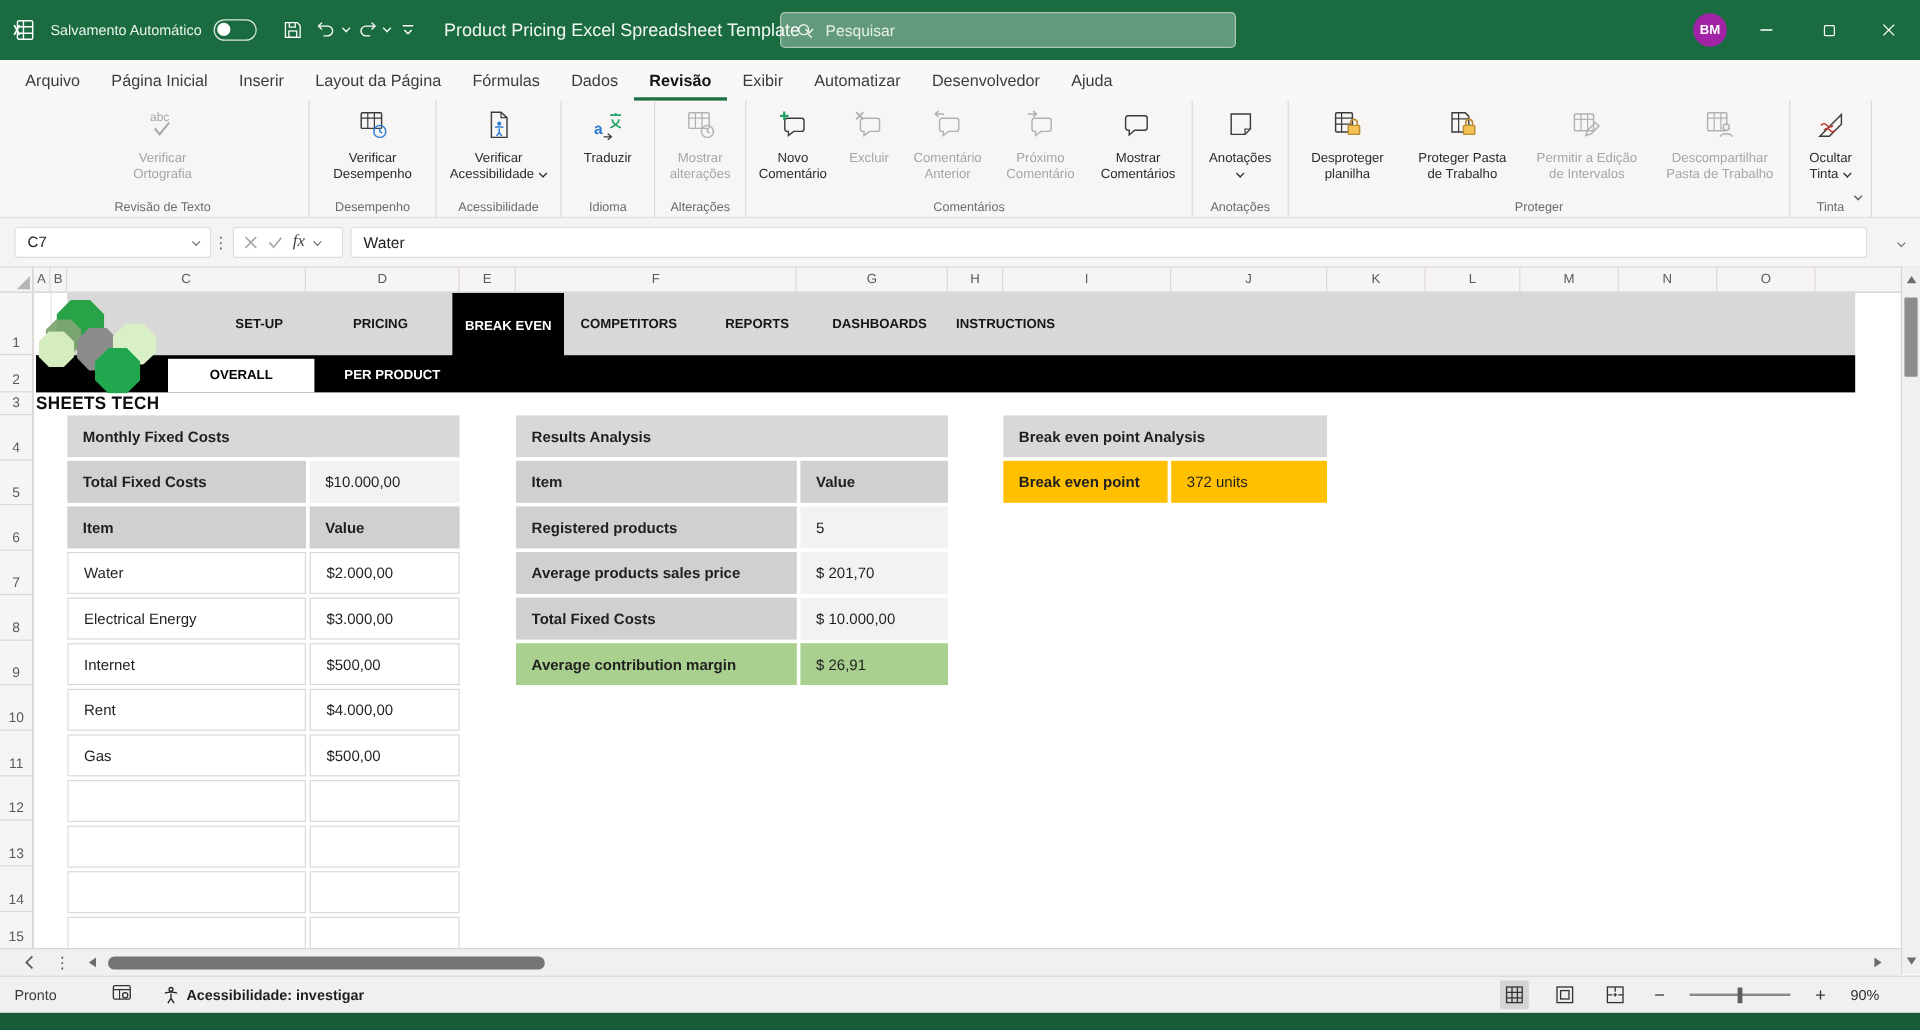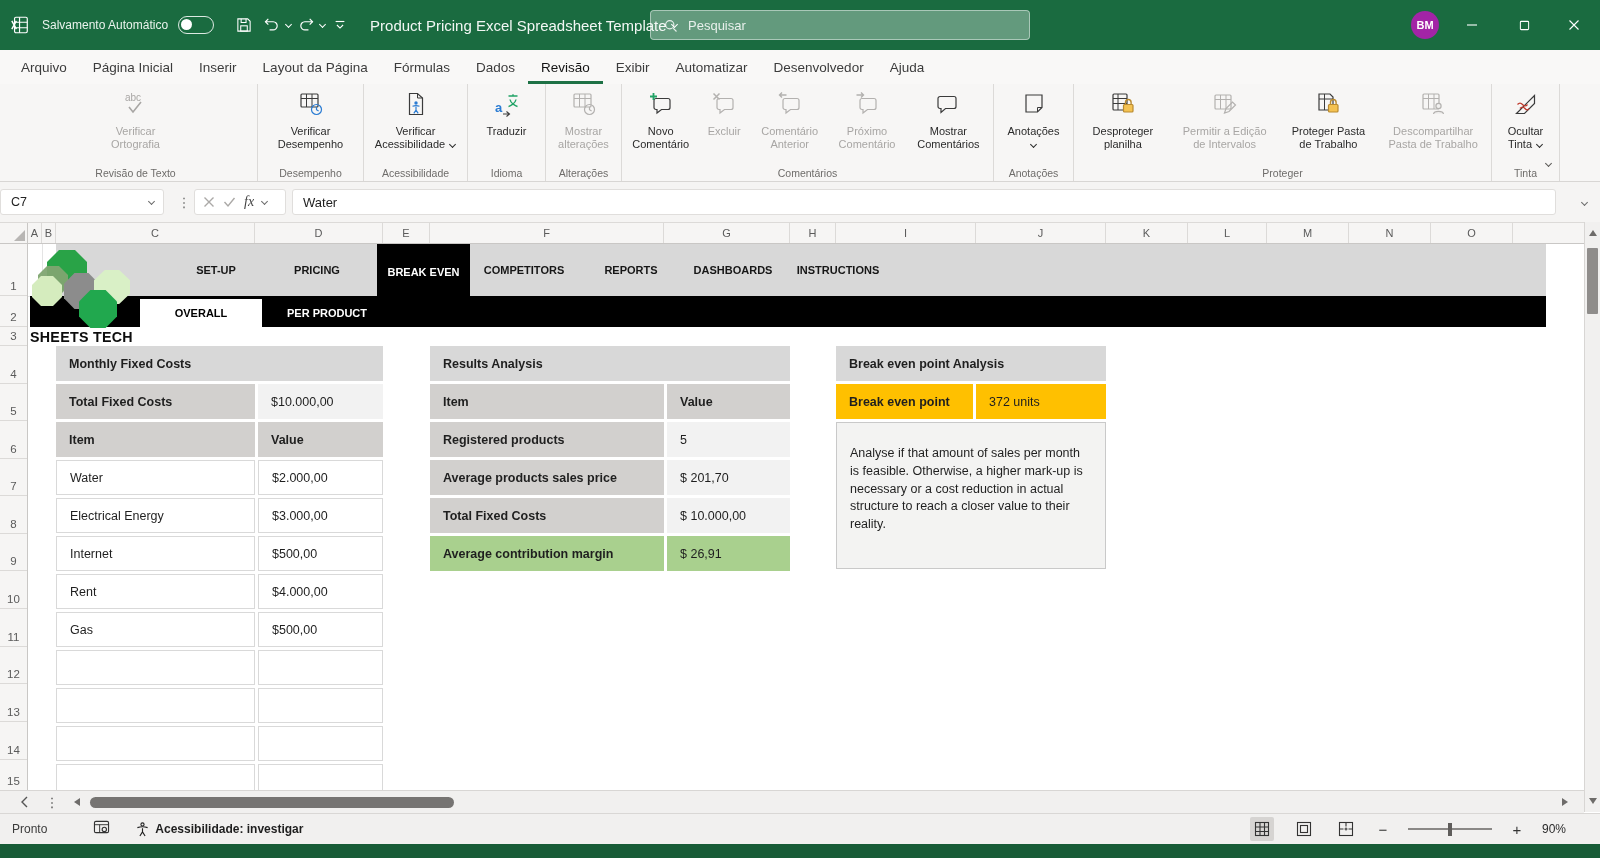--- a/index.html
+++ b/index.html
@@ -19,37 +19,37 @@
   .qatbtn{width:28px;height:50px;display:flex;align-items:center;justify-content:center}
   .doc-title{font-size:15px;color:#F2F7F4;white-space:nowrap}
   .searchbox{left:650px;top:10px;width:380px;height:30px;background:rgba(255,255,255,.32);border:1px solid rgba(255,255,255,.45);border-radius:4px;color:rgba(255,255,255,.85);font-size:13px;padding-left:12px;gap:10px}
   .avatar{left:1411px;top:11px;width:28px;height:28px;border-radius:50%;background:#A224A6;color:#fff;font-size:11px;font-weight:700}
   .wbtn{width:46px;height:50px;display:flex;align-items:center;justify-content:center}
 
   
   .menubar{left:0;top:50px;width:1600px;height:34px;background:#F9F8F7}
   .menu-items{height:34px;margin-left:8px}
   .mitem{padding:0 13px;height:34px;display:flex;align-items:center;font-size:13.5px;color:#3C3C3C;white-space:nowrap}
-  .mitem.active{font-weight:400;color:#141414;box-shadow:inset 0 -3px 0 #1E7145}
+  .mitem.active{font-weight:700;color:#141414;box-shadow:inset 0 -3px 0 #1E7145}
   .comments-btn{left:1284px;top:54px;height:27px;background:#fff;border:1px solid #BDBBB9;border-radius:4px;padding:0 10px;font-size:13px;color:#333;gap:7px}
   .share-btn{left:1398px;top:53px;height:29px;background:#147A43;border-radius:4px;padding:0 12px;font-size:13.5px;color:#fff;gap:7px;font-weight:600}
 
   
   .ribbon{left:0;top:84px;width:1600px;height:98px;background:#F7F6F5;border-bottom:1px solid #D8D6D4;display:flex;padding-left:14px}
   .rgroup{position:relative;display:flex;justify-content:center;align-items:flex-start;border-right:1px solid #DCDAD8;padding:4px 2px 16px 2px}
   .rglabel{position:absolute;bottom:2px;left:0;right:0;text-align:center;font-size:10.5px;color:#6E6C6A;white-space:nowrap}
   .rbtn{display:flex;flex-direction:column;align-items:center;padding-top:3px;color:#2B2B2B;font-size:11px;line-height:13.5px;text-align:center}
   .rbtn .rl{white-space:nowrap}
   .rbtn .ricon{margin-bottom:4px}
   .rbtn.dis{color:#A8A6A4}
   .ribbon-collapse{left:1534px;top:152px;width:28px;height:22px;color:#5A5856}
 
   
   .formulabar{left:0;top:182px;width:1600px;height:40px;background:#F5F4F3}
-  .namebox{left:0;top:7px;width:164px;height:26px;background:#fff;border:1px solid #E0DEDC;border-radius:3px;font-size:12.5px;color:#222;padding:0 8px 0 10px;justify-content:space-between}
+  .namebox{left:12px;top:7px;width:164px;height:26px;background:#fff;border:1px solid #E0DEDC;border-radius:3px;font-size:12.5px;color:#222;padding:0 8px 0 10px;justify-content:space-between}
   .kebab{left:178px;top:7px;width:12px;height:26px;color:#6A6A6A;font-size:13px;letter-spacing:0}
   .fbtns{left:194px;top:7px;width:92px;height:26px;background:#fff;border:1px solid #E0DEDC;border-radius:3px;gap:8px;padding-left:8px}
   .finput{left:292px;top:7px;width:1264px;height:26px;background:#fff;border:1px solid #E0DEDC;border-radius:3px;font-size:13px;color:#1E1E1E;padding-left:10px}
   .fexpand{left:1572px;top:7px;width:24px;height:26px;color:#6A6A6A}
 
   
   .colheaders{left:0;top:222px;width:1600px;height:22px;background:#F6F5F4;border-top:1px solid #DCDAD8;border-bottom:1px solid #C9C7C5;display:flex}
   .corner{width:28px;height:100%;border-right:1px solid #C9C7C5;position:relative}
   .corner .tri{position:absolute;right:2px;bottom:2px;width:0;height:0;border-bottom:11px solid #B8B6B4;border-left:11px solid transparent}
   .chd{height:100%;border-right:1px solid #DCDAD8;display:flex;align-items:center;justify-content:center;font-size:11px;color:#5A5A5A}
@@ -331,38 +331,38 @@
       <div class="rbtn" style="width:94px">
         <span class="ricon"><svg width="26" height="26" viewBox="0 0 26 26" fill="none" stroke="#3B3B3B" stroke-width="1.2">
               <rect x="3" y="3" width="14" height="16" rx="1"></rect>
               <path d="M3 7.5h14M8 3v16M3 12.5h14" stroke-width="1"></path>
               <path d="M15.5 13.5v-2.2a2.8 2.8 0 0 1 5.6 0v2.2" stroke="#B98A2F" stroke-width="1.4"></path>
               <rect x="13.5" y="13.5" width="9.5" height="7.5" rx="1" fill="#F4C252" stroke="#B98A2F"></rect>
             </svg></span>
         <span class="rl">Desproteger</span>
         <span class="rl">planilha</span>
       </div>
+      <div class="rbtn" style="width:98px">
+        <span class="ricon"><svg width="26" height="26" viewBox="0 0 26 26" fill="none" stroke="#3B3B3B" stroke-width="1.2">
+              <path d="M4 3h11l3 3v13H4z"></path>
+              <path d="M4 8h14M9.5 3v16" stroke-width="1"></path>
+              <path d="M15.5 13.5v-2.2a2.8 2.8 0 0 1 5.6 0v2.2" stroke="#B98A2F" stroke-width="1.4"></path>
+              <rect x="13.5" y="13.5" width="9.5" height="7.5" rx="1" fill="#F4C252" stroke="#B98A2F"></rect>
+            </svg></span>
+        <span class="rl">Proteger Pasta</span>
+        <span class="rl">de Trabalho</span>
+      </div>
       <div class="rbtn dis" style="width:110px">
         <span class="ricon"><svg width="26" height="26" viewBox="0 0 26 26" fill="none" stroke="#B3B1AF" stroke-width="1.2">
               <rect x="3" y="4" width="16" height="14" rx="1"></rect>
               <path d="M3 8.5h16M8.5 4v14M14 4v14" stroke-width="1"></path>
               <path d="M12.5 22l1.5-4.5 6.5-6.5 3 3-6.5 6.5z"></path>
             </svg></span>
         <span class="rl">Permitir a Edição</span>
         <span class="rl">de Intervalos</span>
-      </div>
-      <div class="rbtn" style="width:98px">
-        <span class="ricon"><svg width="26" height="26" viewBox="0 0 26 26" fill="none" stroke="#3B3B3B" stroke-width="1.2">
-              <path d="M4 3h11l3 3v13H4z"></path>
-              <path d="M4 8h14M9.5 3v16" stroke-width="1"></path>
-              <path d="M15.5 13.5v-2.2a2.8 2.8 0 0 1 5.6 0v2.2" stroke="#B98A2F" stroke-width="1.4"></path>
-              <rect x="13.5" y="13.5" width="9.5" height="7.5" rx="1" fill="#F4C252" stroke="#B98A2F"></rect>
-            </svg></span>
-        <span class="rl">Proteger Pasta</span>
-        <span class="rl">de Trabalho</span>
       </div>
       <div class="rbtn dis" style="width:112px">
         <span class="ricon"><svg width="26" height="26" viewBox="0 0 26 26" fill="none" stroke="#B3B1AF" stroke-width="1.2">
               <rect x="3" y="3" width="16" height="15" rx="1"></rect>
               <path d="M3 7.5h16M8.5 3v15M14 3v15" stroke-width="1"></path>
               <circle cx="18.5" cy="15" r="2.6" fill="#F1F0EF"></circle>
               <path d="M13.5 23c.6-3.4 9.4-3.4 10 0" fill="#F1F0EF"></path>
             </svg></span>
         <span class="rl">Descompartilhar</span>
         <span class="rl">Pasta de Trabalho</span>
@@ -515,21 +515,20 @@
       <div class="tcell sub">Total Fixed Costs</div>
       <div class="tcell val">$ 10.000,00</div>
       <div class="tcell grn bold">Average contribution margin</div>
       <div class="tcell grn">$ 26,91</div>
     </div>
 
     <div class="abs xtable" style="left:836px;top:102px;width:270px;grid-template-columns:137px 130px;grid-template-rows:35px 35px 147px">
       <div class="tcell hdr span2">Break even point Analysis</div>
       <div class="tcell org bold">Break even point</div>
       <div class="tcell org">372 units</div>
-      <div class="notecell">Analyse if that amount of sales per month is feasible. Otherwise, a higher mark-up is necessary or a cost reduction in actual structure to reach a closer value to their reality.</div>
     </div>
   </div>
 
   <div class="abs vscroll">
     <div class="fc" style="height:22px">
         <div class="tri-up"></div>
       </div>
     <div class="vthumb"></div>
     <div class="abs fc" style="left:0;top:568px;width:15px;height:22px">
         <div class="tri-dn"></div>

